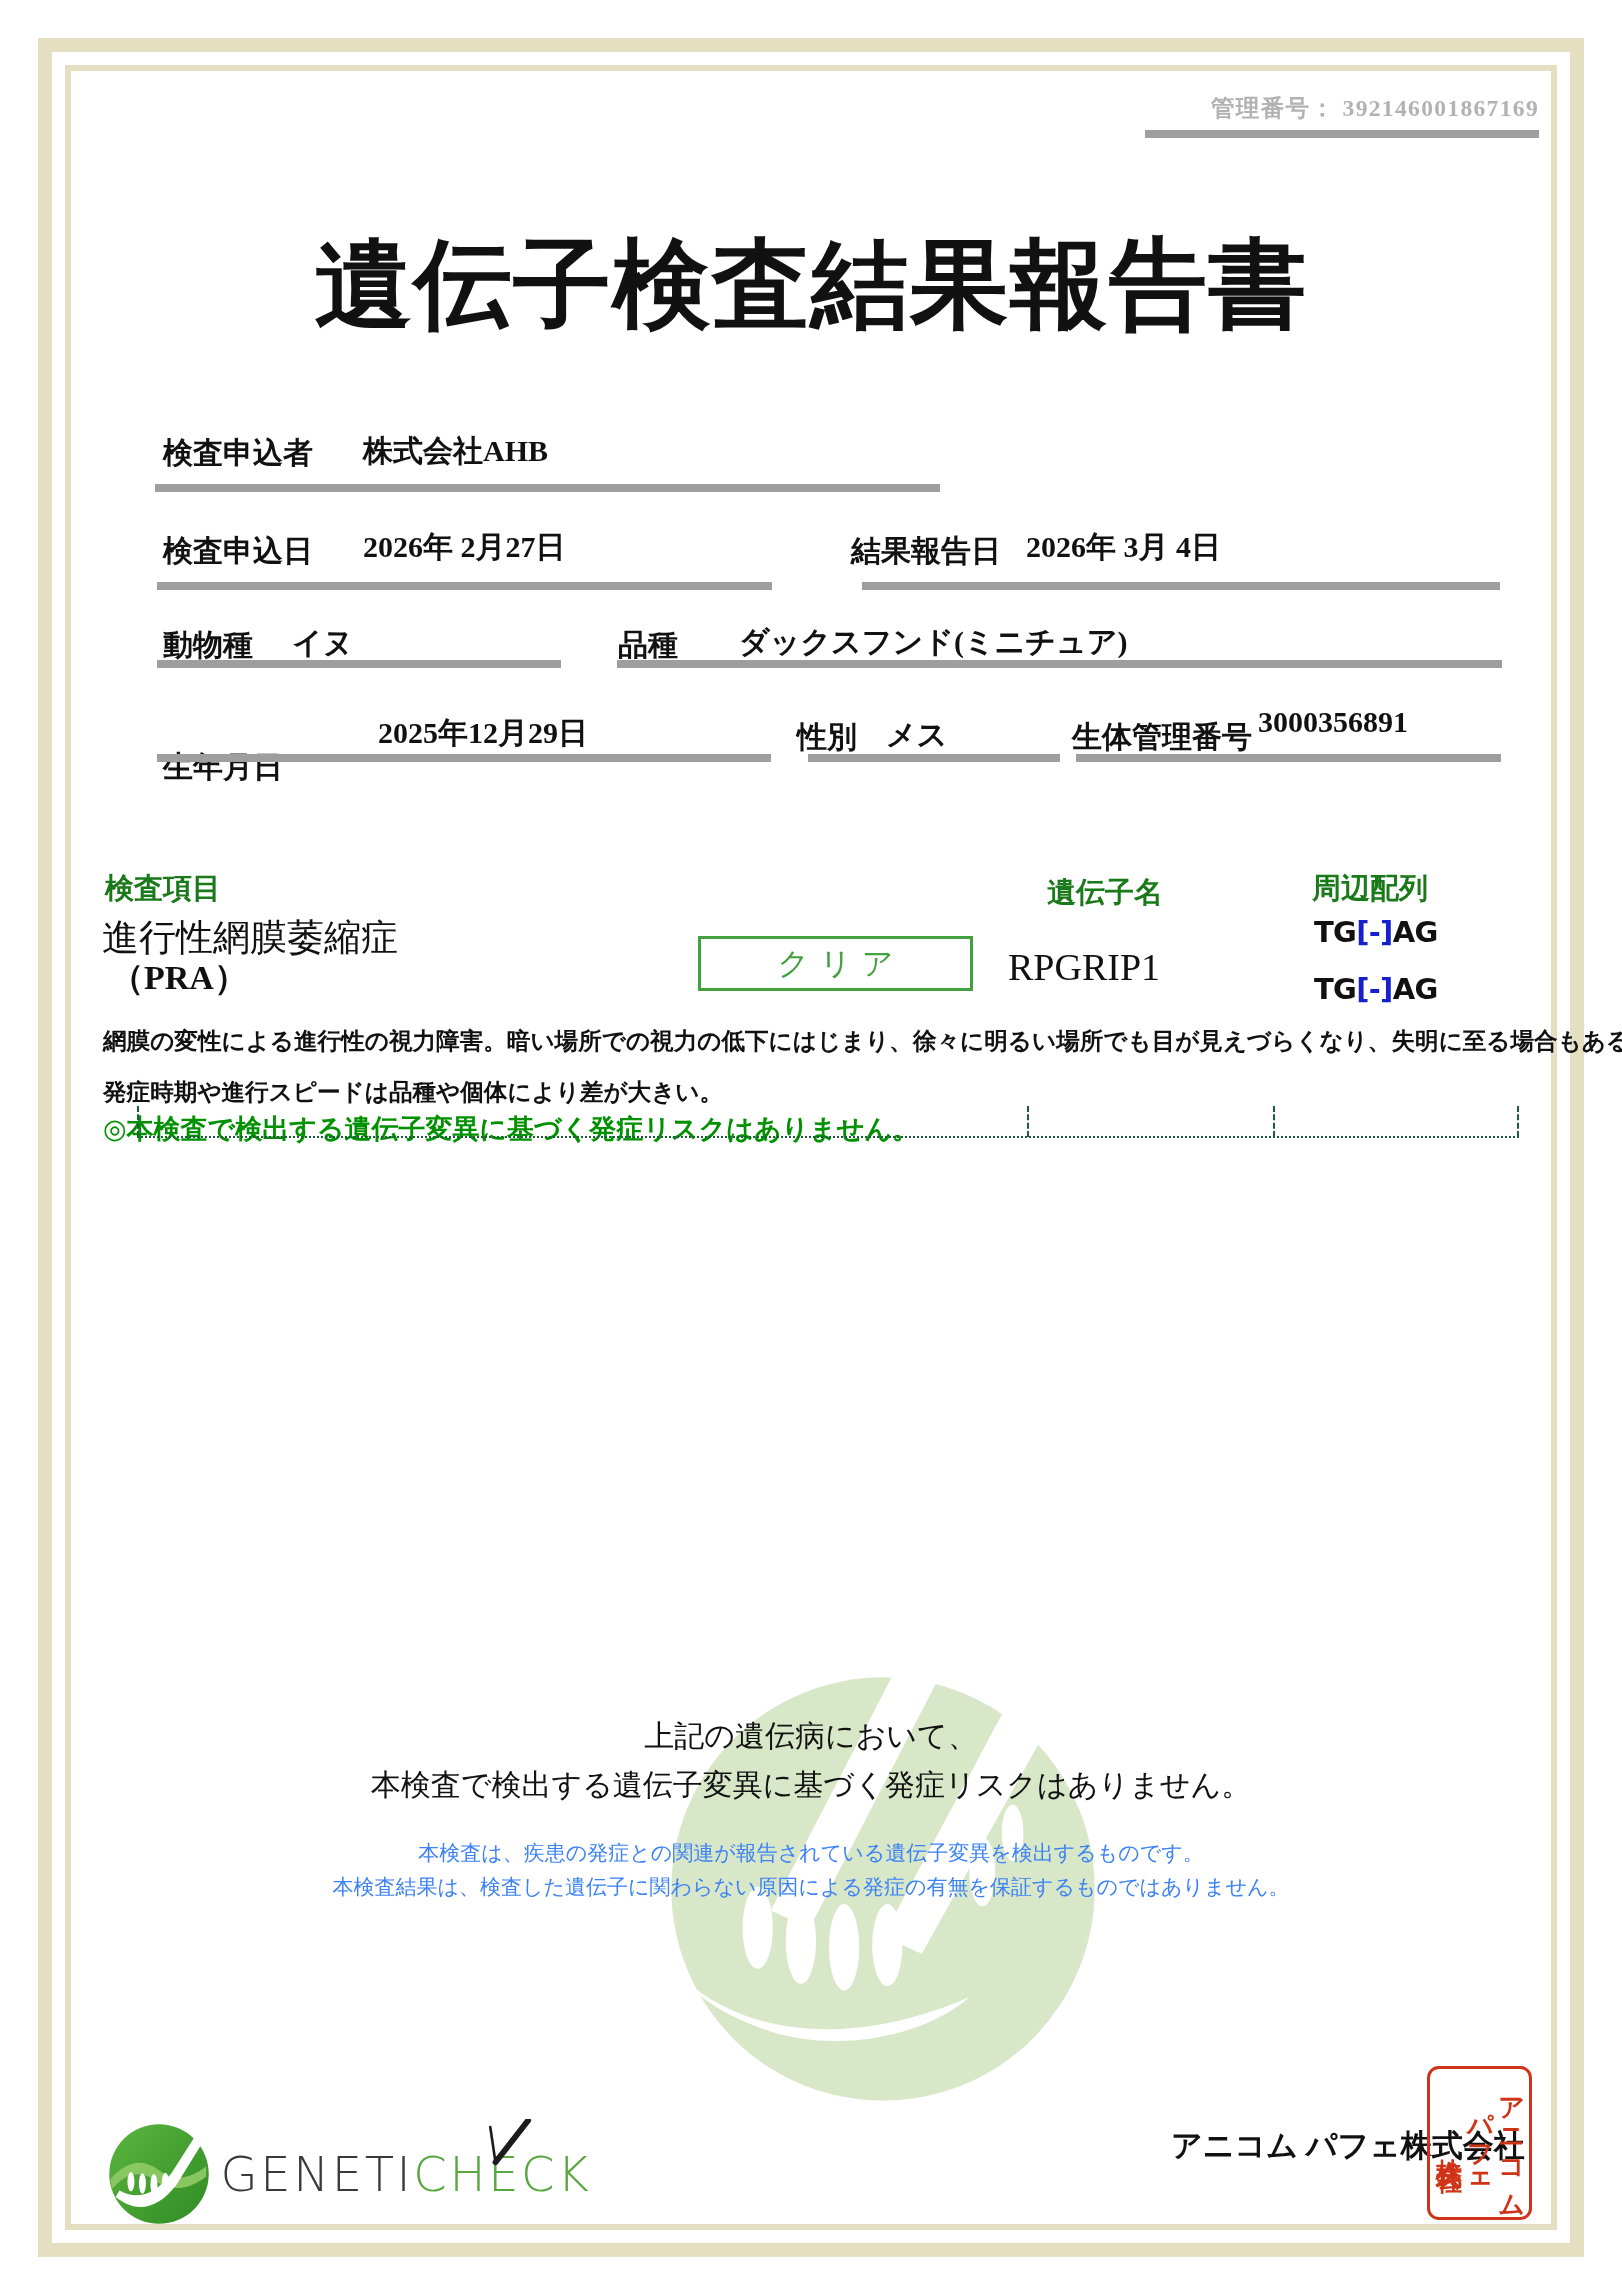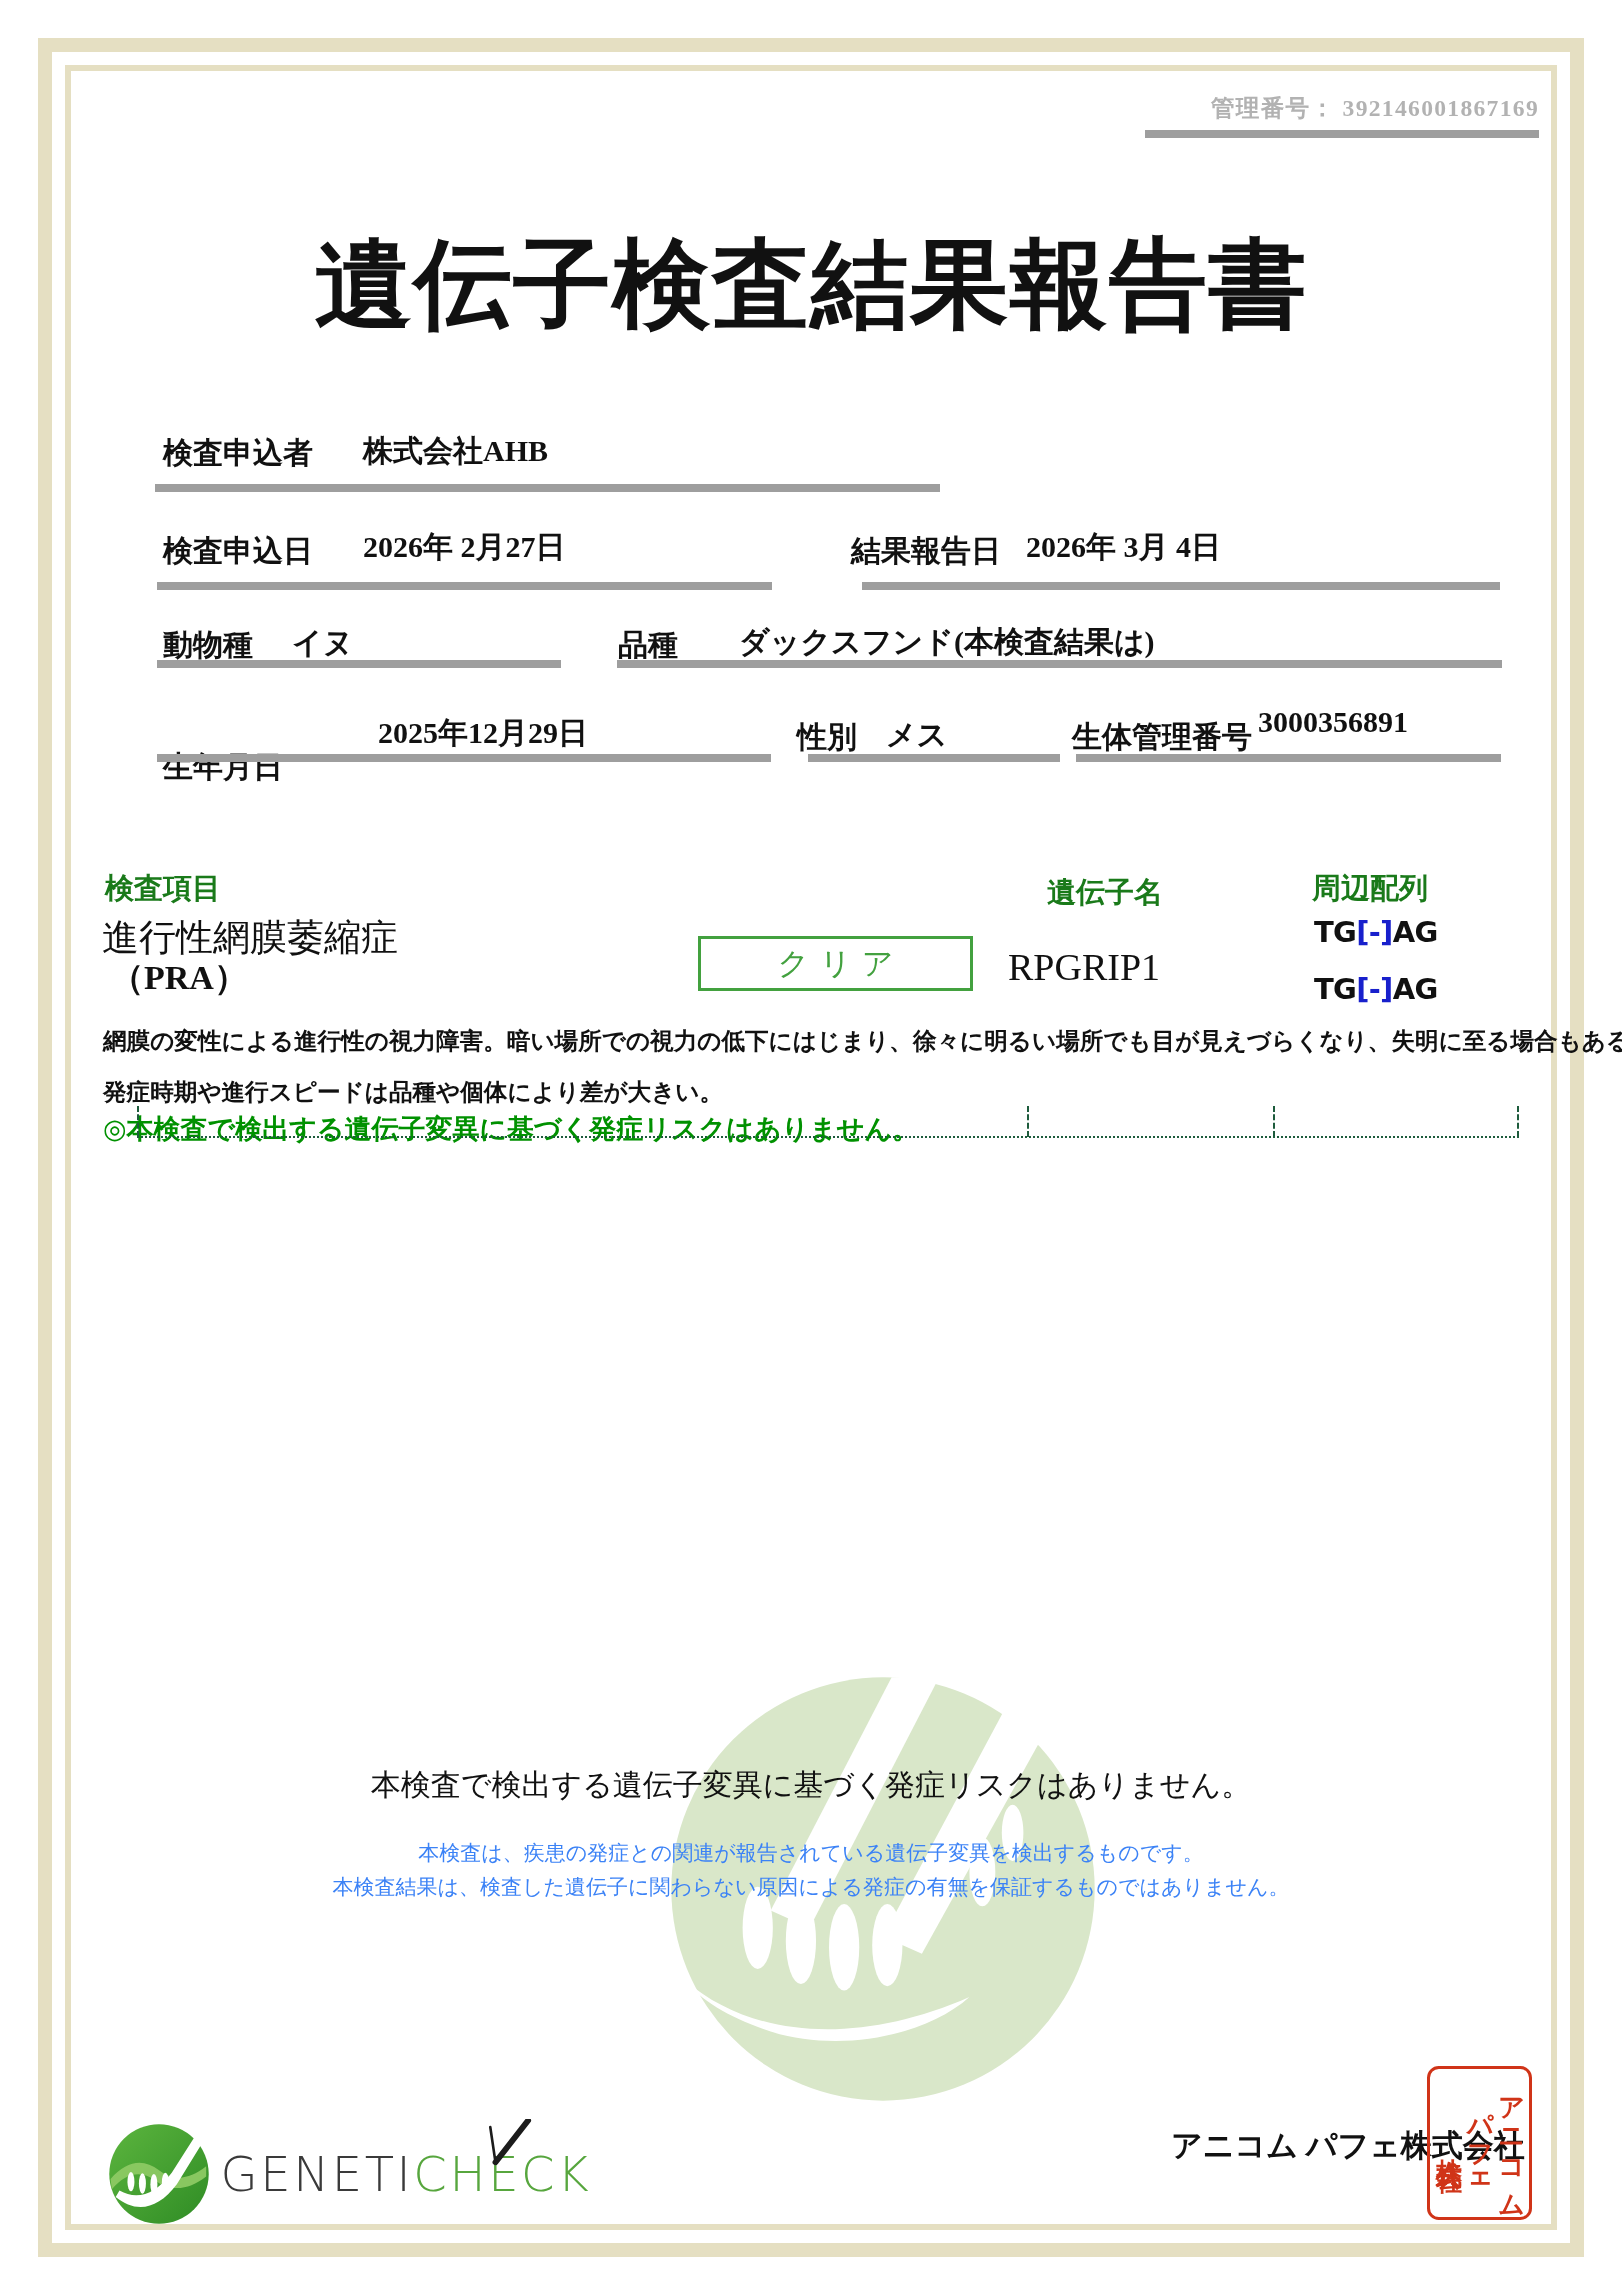--- a/index.html
+++ b/index.html
@@ -79,21 +79,21 @@
   <div class="abs flabel" style="left:163px;top:531px;">検査申込日</div>
   <div class="abs fvalue" style="left:363px;top:527px;">2026年 2月27日</div>
   <div class="abs flabel" style="left:851px;top:531px;">結果報告日</div>
   <div class="abs fvalue" style="left:1026px;top:527px;">2026年 3月 4日</div>
   <div class="gray-bar" style="left:157px;top:582px;width:615px;"></div>
   <div class="gray-bar" style="left:862px;top:582px;width:638px;"></div>
 
   <div class="abs flabel" style="left:163px;top:625px;">動物種</div>
   <div class="abs fvalue" style="left:292px;top:623px;">イヌ</div>
   <div class="abs flabel" style="left:618px;top:625px;">品種</div>
-  <div class="abs fvalue" style="left:739px;top:622px;">ダックスフンド(本検査結果は)</div>
+  <div class="abs fvalue" style="left:739px;top:622px;">ダックスフンド(ミニチュア)</div>
   <div class="gray-bar" style="left:157px;top:660px;width:404px;"></div>
   <div class="gray-bar" style="left:617px;top:660px;width:885px;"></div>
 
   <div class="abs flabel" style="left:163px;top:717px;margin-top:30px;">生年月日</div>
   <div class="abs fvalue" style="left:378px;top:713px;">2025年12月29日</div>
   <div class="abs flabel" style="left:797px;top:717px;">性別</div>
   <div class="abs fvalue" style="left:886px;top:715px;">メス</div>
   <div class="abs flabel" style="left:1072px;top:717px;">生体管理番号</div>
   <div class="abs fvalue" style="left:1258px;top:705px;">3000356891</div>
   <div class="gray-bar" style="left:157px;top:754px;width:614px;"></div>
@@ -122,20 +122,21 @@
   <div class="abs desc" style="left:103px;top:1025px;">網膜の変性による進行性の視力障害。暗い場所での視力の低下にはじまり、徐々に明るい場所でも目が見えづらくなり、失明に至る場合もある。</div>
   <div class="abs desc" style="left:103px;top:1076px;">発症時期や進行スピードは品種や個体により差が大きい。</div>
   <div class="abs risk" style="left:103px;top:1111px;">◎本検査で検出する遺伝子変異に基づく発症リスクはありません。</div>
 
   <div class="dash-v" style="left:137px;top:1106px;"></div>
   <div class="dash-v" style="left:1027px;top:1106px;"></div>
   <div class="dash-v" style="left:1273px;top:1106px;"></div>
   <div class="dash-v" style="left:1517px;top:1106px;"></div>
   <div class="dot-h" style="left:137px;top:1136px;width:1382px;"></div>
 
+  <div class="abs sum-line sans" style="top:1716px;">上記の遺伝病において、</div>
   <div class="abs sum-line sans" style="top:1765px;">本検査で検出する遺伝子変異に基づく発症リスクはありません。</div>
   <div class="abs note-line sans" style="top:1839px;">本検査は、疾患の発症との関連が報告されている遺伝子変異を検出するものです。</div>
   <div class="abs note-line sans" style="top:1873px;">本検査結果は、検査した遺伝子に関わらない原因による発症の有無を保証するものではありません。</div>
 
   <div class="abs" style="left:108px;top:2121px;display:flex;align-items:center;height:105px;">
     <svg width="102" height="102" viewBox="0 0 160 160">
       <defs>
         <linearGradient id="lg1" x1="0" y1="0" x2="1" y2="1">
           <stop offset="0" stop-color="#5cb53e"></stop>
           <stop offset="1" stop-color="#2f8c25"></stop>

